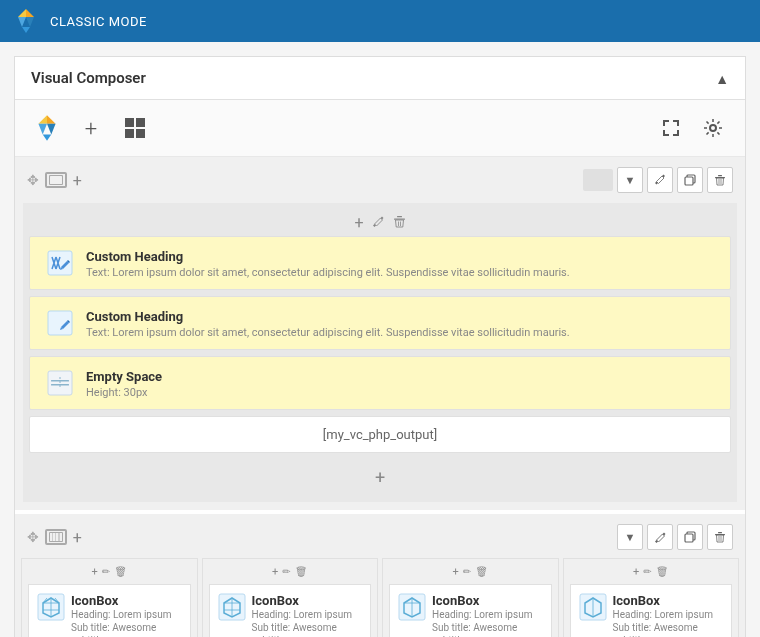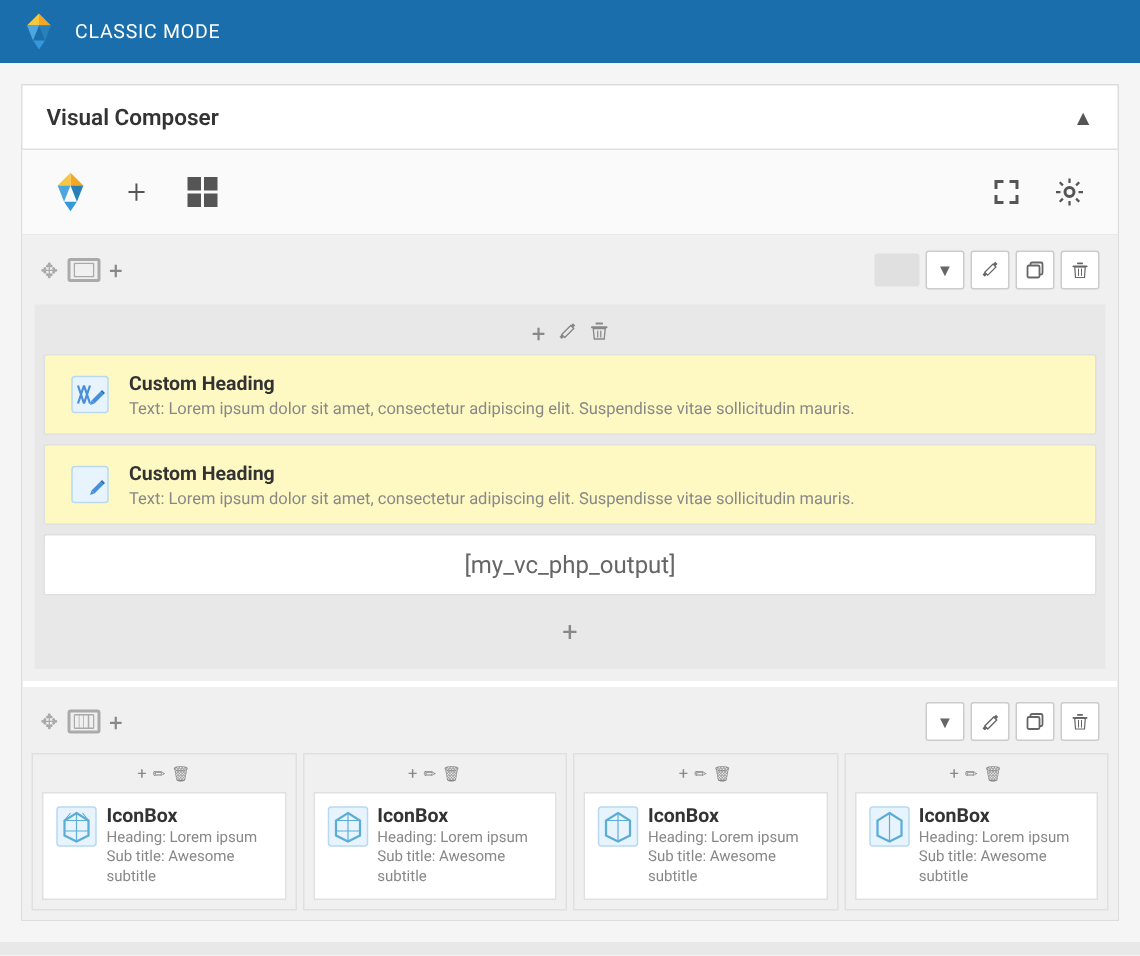--- a/index.html
+++ b/index.html
@@ -161,21 +161,21 @@
     }
 
     
     .shortcode-block {
       background: #fff;
       border: 1px solid #e0e0e0;
       border-radius: 2px;
       padding: 10px;
       margin: 6px 0;
       text-align: center;
-      font-size: 16px;
+      font-size: 13px;
       color: #666;
     }
 
     
     .bottom-add {
       text-align: center;
       padding: 8px;
       color: #888;
       font-size: 18px;
       cursor: pointer;
@@ -408,20 +408,34 @@
               <path d="M21 12l1-1 2 2-1 1z" fill="#2970b9"></path>
               <path d="M15 18l-1 3 3-1z" fill="#4a90d9"></path>
             </svg>
           </div>
           <div class="element-info">
             <h4>Custom Heading</h4>
             <p>Text: Lorem ipsum dolor sit amet, consectetur adipiscing elit. Suspendisse vitae sollicitudin mauris.</p>
           </div>
         </div>
 
+        <div class="vc-element">
+          <div class="element-icon">
+            <svg width="28" height="28" viewBox="0 0 28 28">
+              <rect x="2" y="2" width="24" height="24" rx="2" fill="#f0f4f8" stroke="#c8d8e8" stroke-width="1"></rect>
+              <rect x="5" y="11" width="18" height="1.5" rx="0.5" fill="#8ab4cc" stroke-dasharray="2,2"></rect>
+              <rect x="5" y="15" width="18" height="1.5" rx="0.5" fill="#8ab4cc" stroke-dasharray="2,2"></rect>
+              <line x1="14" y1="8" x2="14" y2="20" stroke="#8ab4cc" stroke-width="1" stroke-dasharray="2,2"></line>
+            </svg>
+          </div>
+          <div class="element-info">
+            <h4>Empty Space</h4>
+            <p>Height: 30px</p>
+          </div>
+        </div>
 
         <div class="shortcode-block">
           <span>[my_vc_php_output]</span>
         </div>
 
         <div class="bottom-add">+</div>
 
       </div>
     </div>
 

